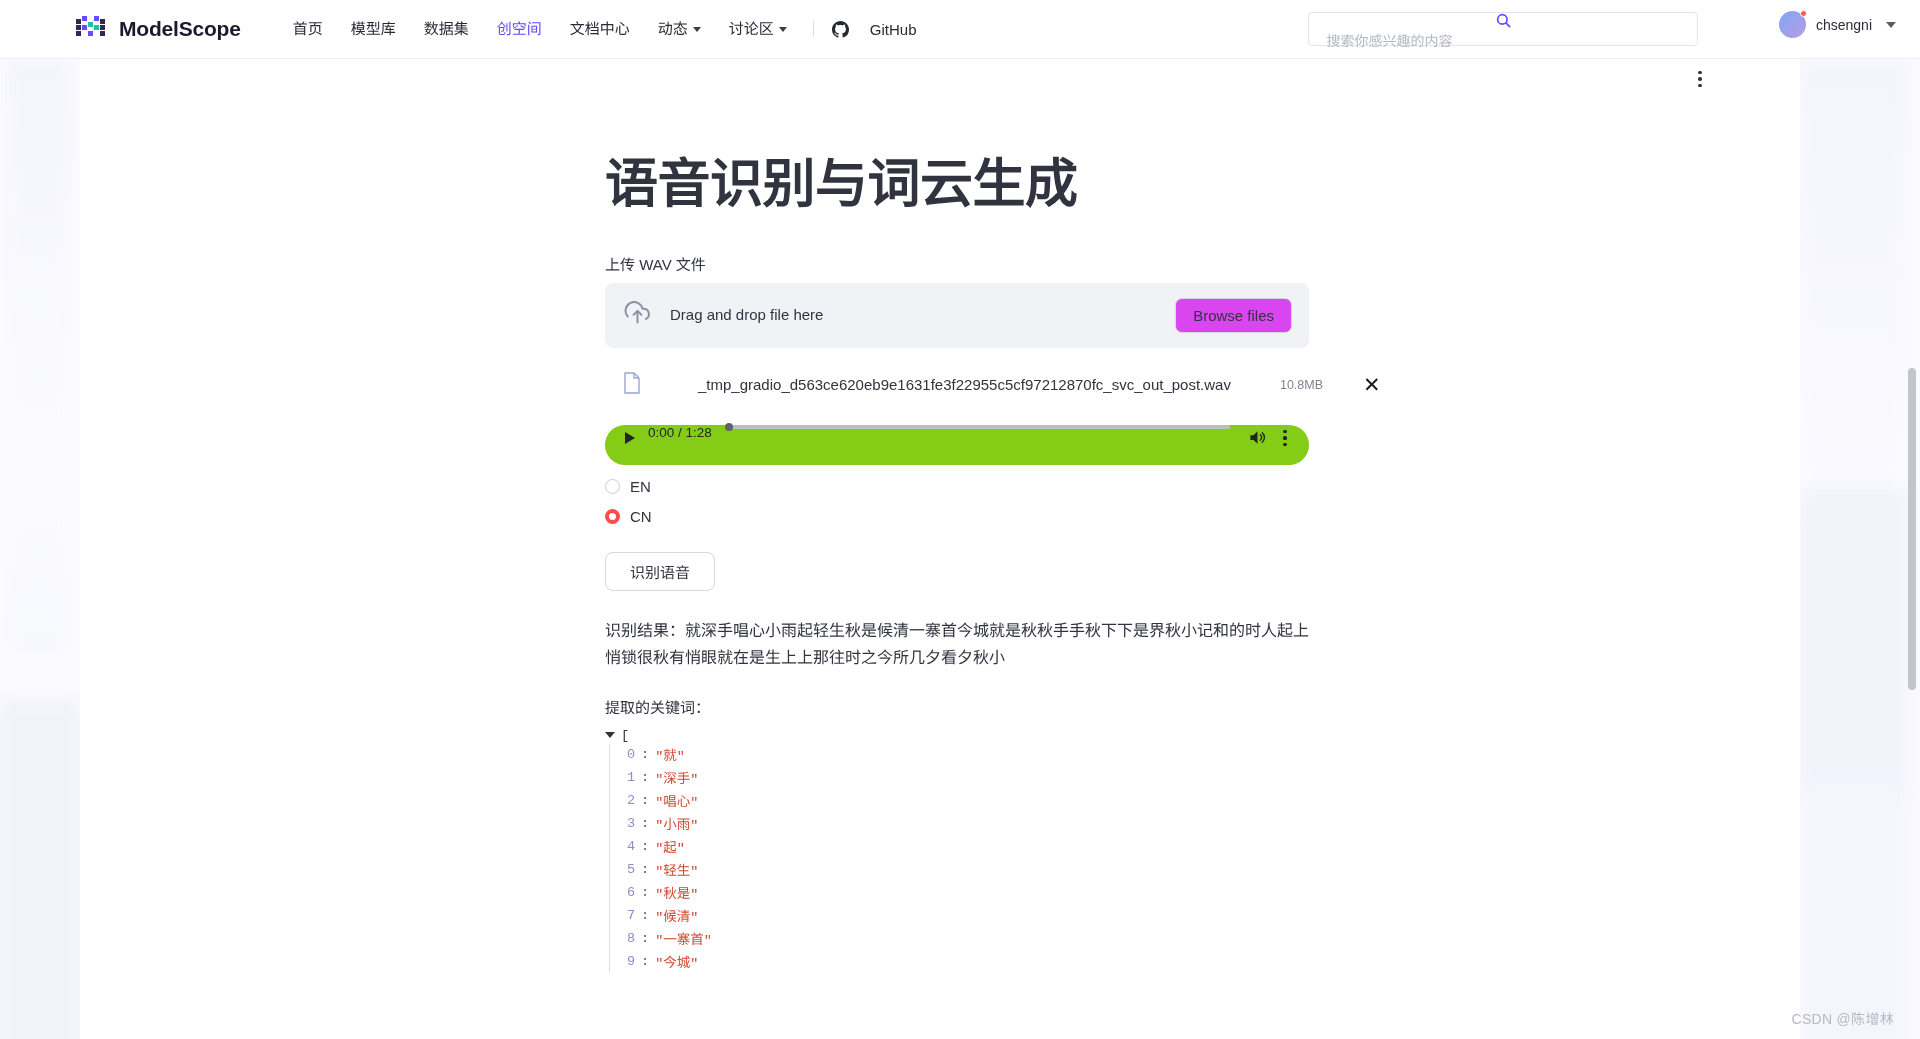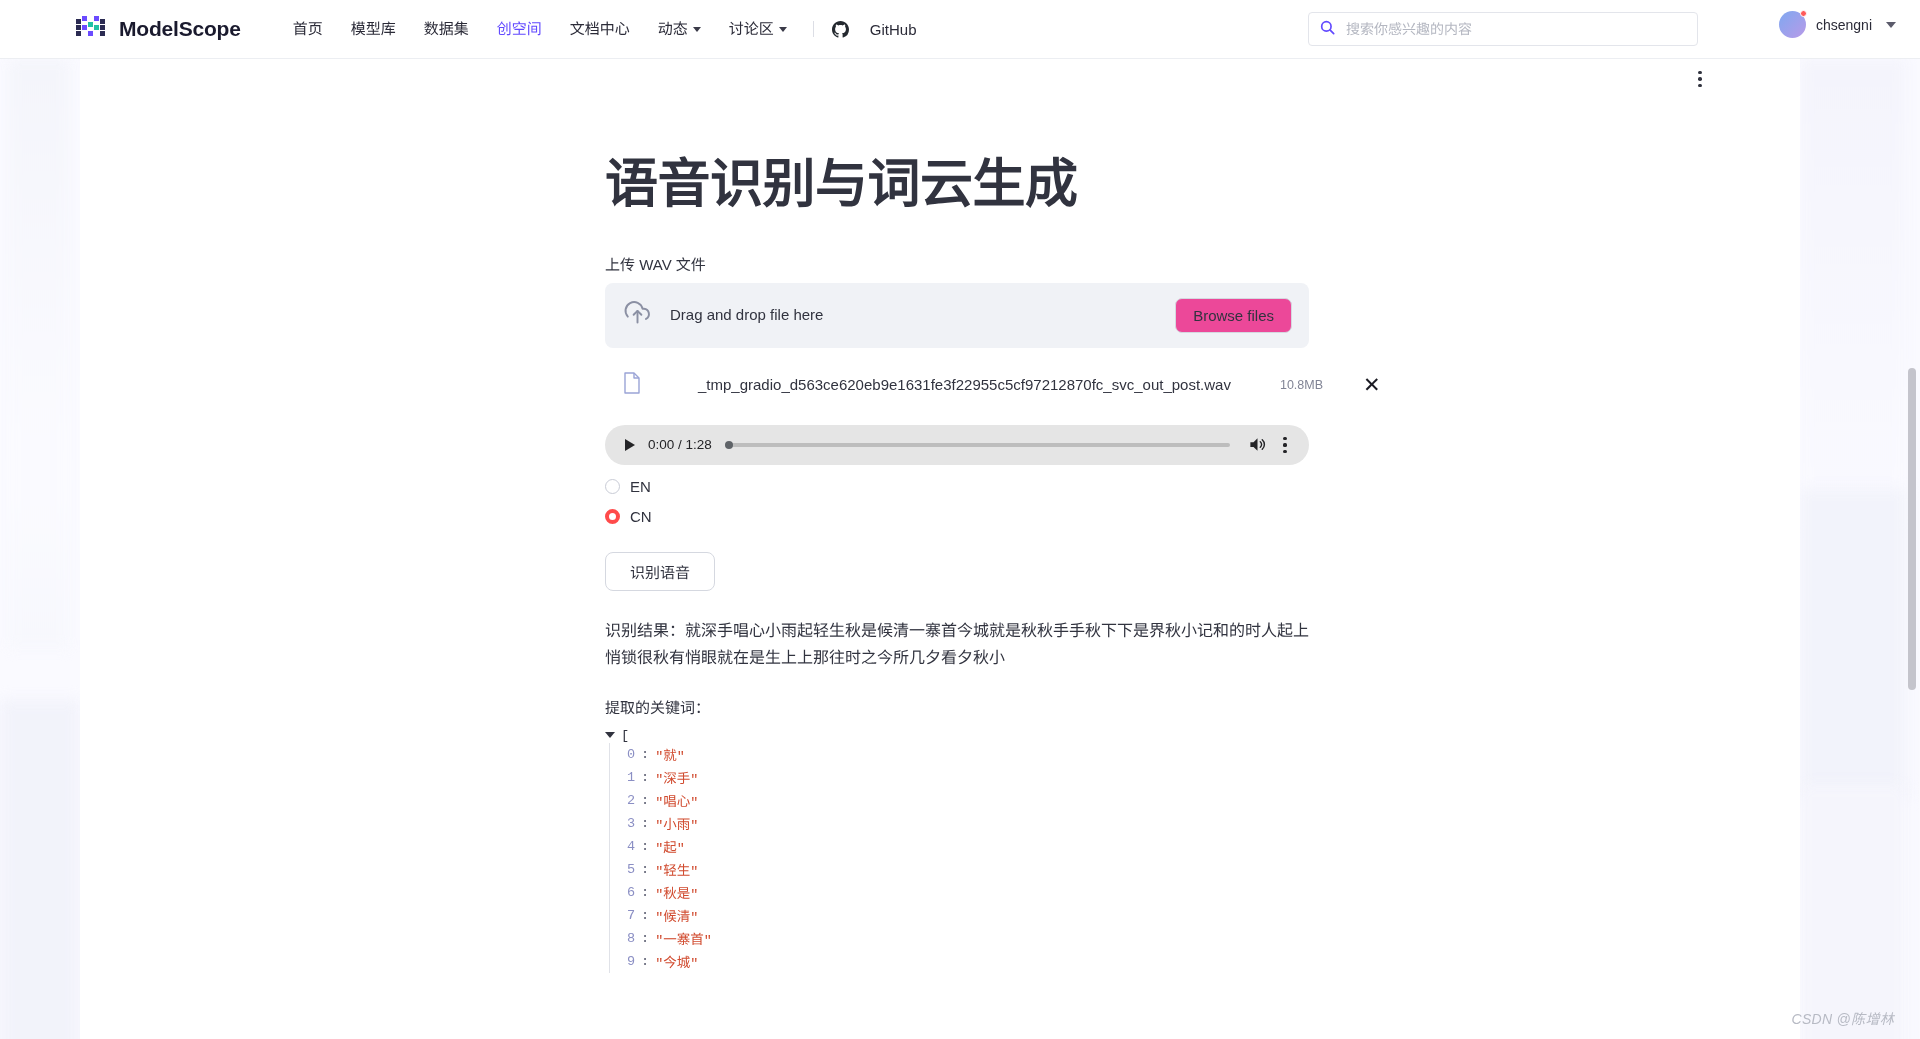--- a/index.html
+++ b/index.html
@@ -47,21 +47,21 @@
     display: flex; align-items: center; gap: 21px;
     font-size: 15px; color: #2b2b38; cursor: pointer; padding: 0 6px;
   }
   .gh-icon { width: 17px; height: 17px; display: block; }
 
   .searchbox {
     position: absolute; left: 1308px; top: 12px;
     width: 390px; height: 34px;
     border: 1px solid #e3e5eb; border-radius: 4px;
     background: #fff; display: flex; align-items: center;
-    padding: 0 11px; cursor: text;
+    padding: 0 11px; cursor: text; flex-direction: column;
   }
   .searchbox svg { flex: none; }
   .search-input {
     border: none; outline: none; background: transparent;
     font-size: 14px; color: #3a3a48; margin-left: 9px;
     width: 100%; font-family: inherit;
   }
   .search-input::placeholder { color: #b4b7c1; }
 
   .useracct {
@@ -110,21 +110,20 @@
     background: #f2f3fb; filter: blur(7px);
   }
   .bg-blur-e {
     position: absolute; right: 14px; top: 726px; width: 106px; height: 290px;
     background: #f5f5fc; filter: blur(7px);
   }
   .wm {
     position: absolute; right: 26px; bottom: 11px;
     font-size: 14px; color: #b7bac4; white-space: nowrap;
     letter-spacing: .3px;
-    font-style: italic;
   }
 
   
   .appframe {
     position: absolute; left: 80px; top: 59px;
     width: 1720px; height: 980px;
     background: #ffffff; overflow: hidden;
   }
   .app-menu {
     position: absolute; right: 87px; top: 7px;
@@ -152,21 +151,21 @@
   .dropzone {
     background: #f0f2f6; border-radius: 8px;
     height: 65px; display: flex; align-items: center;
     padding: 0 17px 0 17px;
   }
   .cloud-icon { flex: none; margin-right: 17px; }
   .dz-text { flex: 1; }
   .dz-main { font-size: 15px; color: #31333f; line-height: 1.35; }
   .dz-sub { font-size: 13.5px; color: #808495; line-height: 1.4; margin-top: 2px; }
   .browse-btn {
-    background: #ec4899; border: 1px solid #d5d8e0; border-radius: 7px;
+    background: #d946ef; border: 1px solid #d5d8e0; border-radius: 7px;
     padding: 8px 17px; font-size: 15px; color: #31333f;
     cursor: pointer; white-space: nowrap; font-family: inherit;
   }
 
   
   .filerow {
     display: flex; align-items: center;
     height: 46px; margin-top: 14px; padding: 0 2px 0 18px; gap: 40px;
   }
   .file-icon { flex: none; margin-right: 17px; }
@@ -174,21 +173,21 @@
   .fsize { font-size: 12.5px; color: #808495; margin-left: 9px; white-space: nowrap; }
   .fclose {
     margin-left: auto; margin-right: 8px; width: 26px; height: 26px;
     display: flex; align-items: center; justify-content: center;
     cursor: pointer; font-size: 21px; color: #1a1a22; line-height: 1;
   }
 
   
   .audio {
     margin-top: 17px; height: 40px; border-radius: 20px;
-    background: #e5e5e5; display: flex; align-items: center;
+    background: #84cc16; display: flex; align-items: flex-start;
     padding: 0 13px 0 12px; width: 704px;
   }
   .apl { width: 26px; height: 26px; display:flex; align-items:center; justify-content:center; cursor:pointer; }
   .play-tri {
     width: 0; height: 0; border-left: 10px solid #242427;
     border-top: 6.5px solid transparent; border-bottom: 6.5px solid transparent;
   }
   .atime { font-size: 13.5px; color: #242427; margin: 0 13px 0 5px; white-space: nowrap; }
   .atrack { flex: 1; height: 4px; background: #bdbdbd; border-radius: 2px; position: relative; }
   .athumb {

